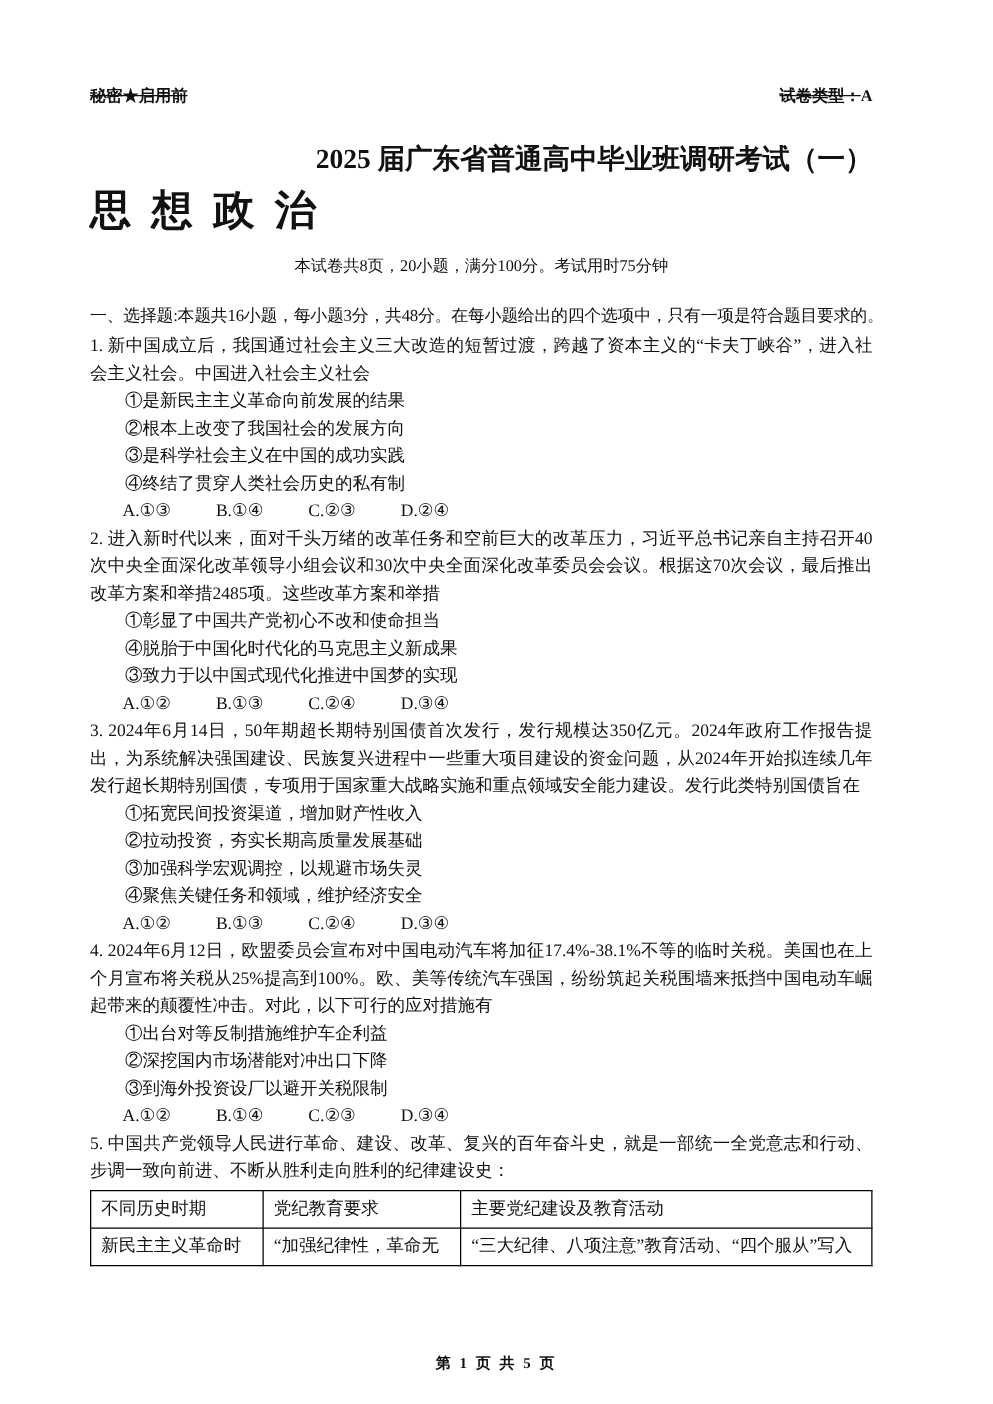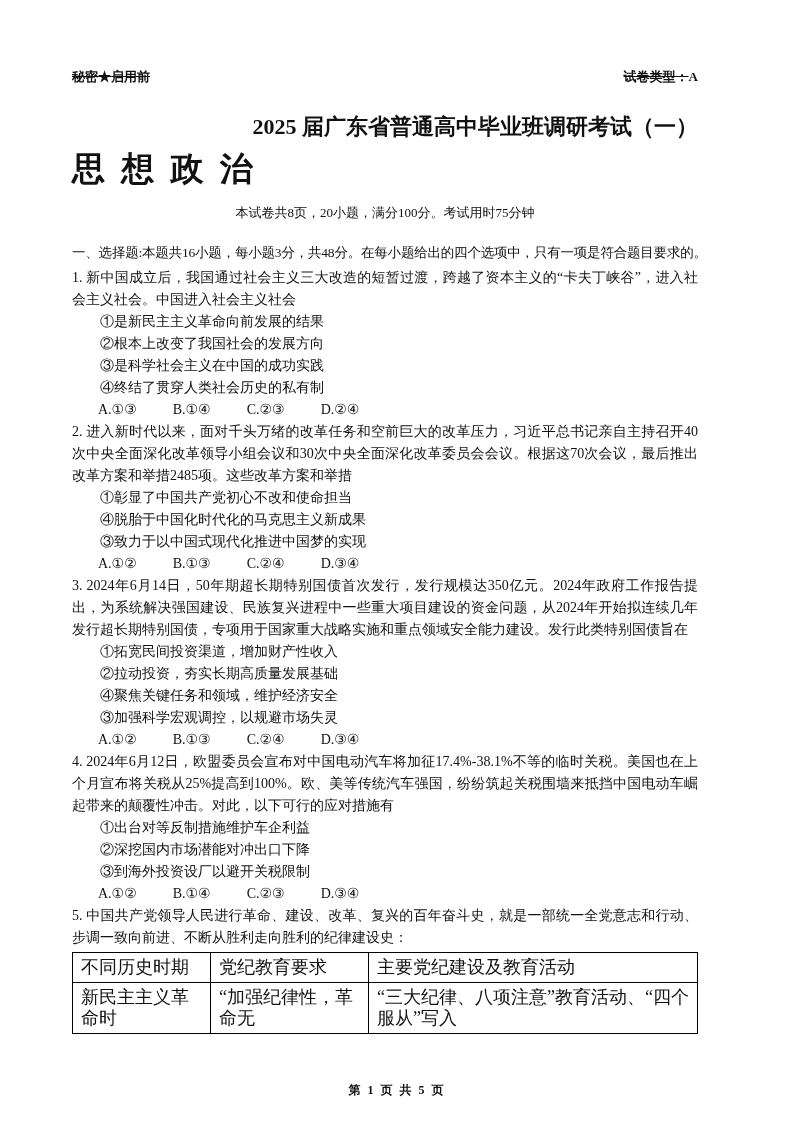--- a/index.html
+++ b/index.html
@@ -57,21 +57,21 @@
   .question { margin: 0; }
   .stem { text-align: justify; }
   .item { padding-left: 28px; }
   .choices { padding-left: 26px; }
   .choice { display: inline-block; margin-right: 36px; }
   .choice:last-child { margin-right: 0; }
   .q-table {
     width: 100%;
     border-collapse: collapse;
     margin-top: 3px;
-    font-size: 18px;
+    font-size: 14px;
   }
   .q-table td {
     border: 1px solid #000000;
     padding: 4px 8px;
     text-align: left;
     vertical-align: top;
     line-height: 21px;
     font-weight: 400;
   }
   .page-footer {
@@ -118,22 +118,22 @@
         <p class="stem">2. 进入新时代以来，面对千头万绪的改革任务和空前巨大的改革压力，习近平总书记亲自主持召开40次中央全面深化改革领导小组会议和30次中央全面深化改革委员会会议。根据这70次会议，最后推出改革方案和举措2485项。这些改革方案和举措</p>
         <p class="item">①彰显了中国共产党初心不改和使命担当</p>
         <p class="item">④脱胎于中国化时代化的马克思主义新成果</p>
         <p class="item">③致力于以中国式现代化推进中国梦的实现</p>
         <p class="choices"><span class="choice">A.①②</span><span class="choice">B.①③</span><span class="choice">C.②④</span><span class="choice">D.③④</span></p>
       </div>
       <div class="question">
         <p class="stem">3. 2024年6月14日，50年期超长期特别国债首次发行，发行规模达350亿元。2024年政府工作报告提出，为系统解决强国建设、民族复兴进程中一些重大项目建设的资金问题，从2024年开始拟连续几年发行超长期特别国债，专项用于国家重大战略实施和重点领域安全能力建设。发行此类特别国债旨在</p>
         <p class="item">①拓宽民间投资渠道，增加财产性收入</p>
         <p class="item">②拉动投资，夯实长期高质量发展基础</p>
+        <p class="item">③加强科学宏观调控，以规避市场失灵</p>
         <p class="item">④聚焦关键任务和领域，维护经济安全</p>
-        <p class="item">③加强科学宏观调控，以规避市场失灵</p>
         <p class="choices"><span class="choice">A.①②</span><span class="choice">B.①③</span><span class="choice">C.②④</span><span class="choice">D.③④</span></p>
       </div>
       <div class="question">
         <p class="stem">4. 2024年6月12日，欧盟委员会宣布对中国电动汽车将加征17.4%-38.1%不等的临时关税。美国也在上个月宣布将关税从25%提高到100%。欧、美等传统汽车强国，纷纷筑起关税围墙来抵挡中国电动车崛起带来的颠覆性冲击。对此，以下可行的应对措施有</p>
         <p class="item">①出台对等反制措施维护车企利益</p>
         <p class="item">②深挖国内市场潜能对冲出口下降</p>
         <p class="item">③到海外投资设厂以避开关税限制</p>
         <p class="choices"><span class="choice">A.①②</span><span class="choice">B.①④</span><span class="choice">C.②③</span><span class="choice">D.③④</span></p>
       </div>
       <div class="question">

